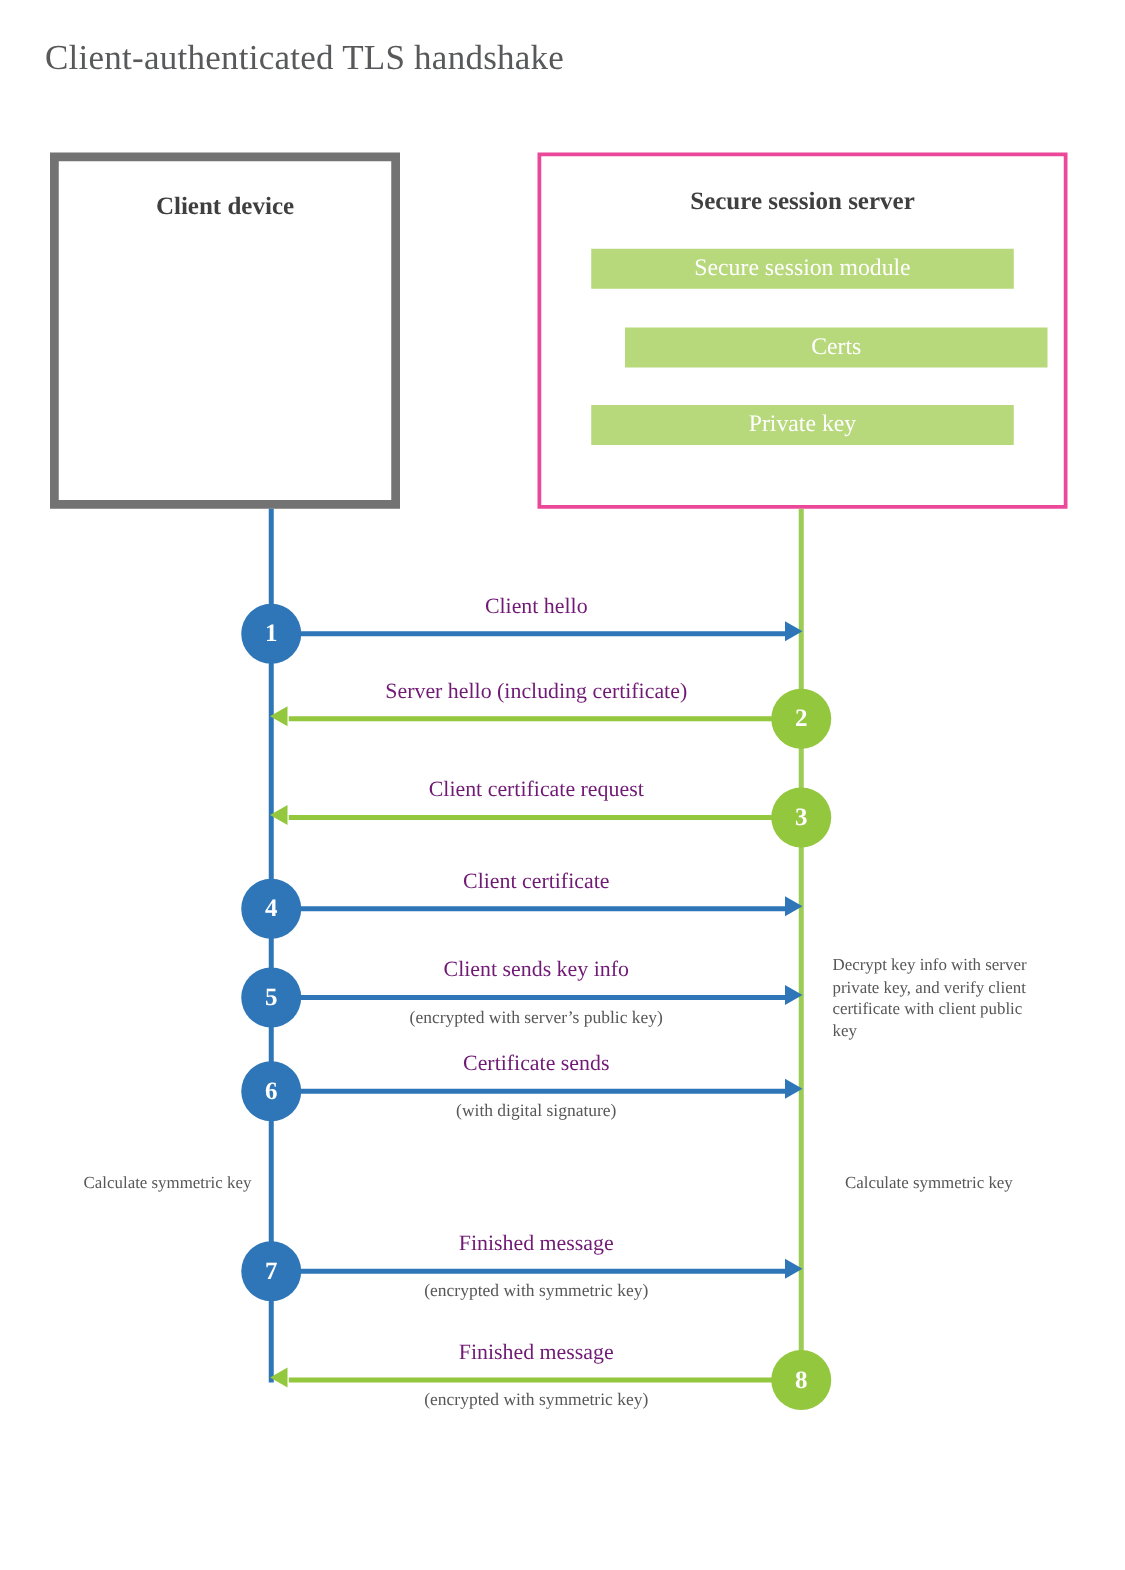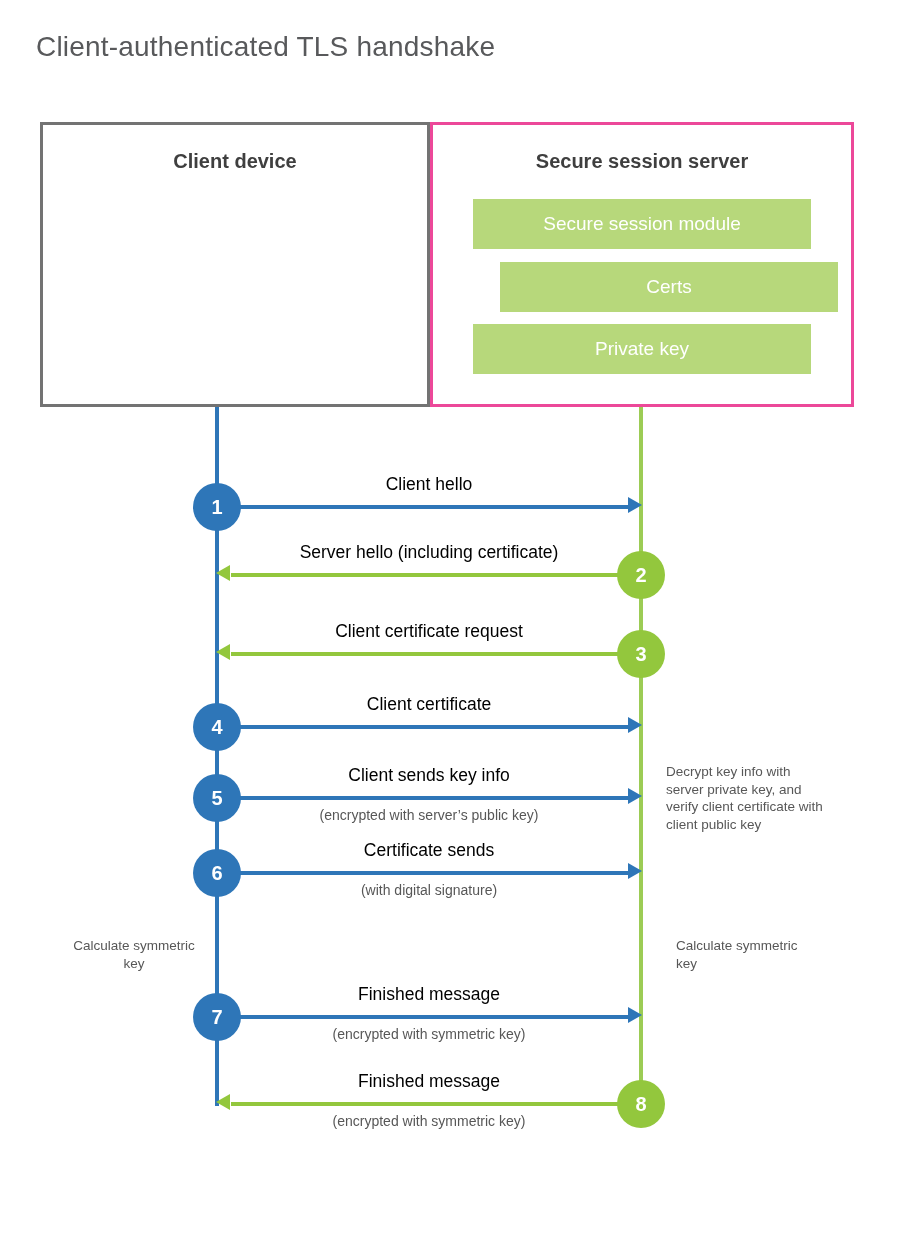--- a/index.html
+++ b/index.html
@@ -1,41 +1,41 @@
 <!DOCTYPE html>
 <html><head>
 <meta charset="utf-8">
 <style>
   html,body { margin:0; padding:0; background:#ffffff; }
   #canvas {
     position:relative; width:900px; height:1256px; background:#ffffff;
-    font-family:Liberation Sans, sans-serif; overflow:hidden;
+    font-family:Liberation Serif, serif; overflow:hidden;
   }
   .page-title {
     position:absolute; left:36px; top:31px;
     font-size:28px; font-weight:300; color:#58595b; letter-spacing:0.2px;
   }
   
   .entity-box { position:absolute; top:122px; height:285px; background:#fff; box-sizing:border-box; }
-  .client-box { left:40px;  width:390px; border:3px solid #737373; }
+  .client-box { left:40px;  width:280px; border:7px solid #737373; }
   .server-box { left:430px; width:424px; border:3px solid #ec4899; }
   .entity-title {
     position:absolute; left:0; top:25px; width:100%; text-align:center;
     font-size:20px; font-weight:bold; color:#3f3f3f;
   }
   .app-box {
     position:absolute; left:35px; top:74px; width:277px; height:177px;
     background:#5b9bd5; border:1px dashed #d9e6f4; box-sizing:border-box;
     display:flex; align-items:center; justify-content:center;
   }
   .app-box .app-label {
     width:170px; text-align:center; color:#ffffff; font-size:19px; line-height:1.5;
   }
   .server-bar {
-    position:absolute; left:40px; width:338px; height:50px; background:#b7d87b;
+    position:absolute; left:40px; width:338px; height:32px; background:#b7d87b;
     display:flex; align-items:center; justify-content:center;
     color:#ffffff; font-size:19px;
   }
   .bar-1 { top:74px; } .bar-2 { top:137px;margin-left:27px; } .bar-3 { top:199px; }
   
   .vline { position:absolute; top:407px; width:4px; height:699px; }
   .vline.blue  { left:215px; background:#2e76b8; }
   .vline.green { left:639px; background:#9ccc55; }
   
   .step { position:absolute; left:0; top:var(--y); width:900px; height:0; }
@@ -52,21 +52,21 @@
   .step.right .line { left:219px; width:410px; }
   .step.left  .line { left:231px; width:410px; }
   .head { position:absolute; top:-10px; width:0; height:0;
           border-top:8px solid transparent; border-bottom:8px solid transparent; }
   .step.right .head { left:628px; }
   .step.left  .head { left:216px; }
   .step.blue.right  .head { border-left:14px solid #2e76b8; }
   .step.green.left  .head { border-right:14px solid #93c73d; }
   .msg-label {
     position:absolute; left:229px; width:400px; top:-33px; text-align:center;
-    font-size:17.5px; color:#000000;
+    font-size:17.5px; color:#701a75;
   }
   .msg-sub {
     position:absolute; left:229px; width:400px; top:9px; text-align:center;
     font-size:14px; color:#575757;
   }
   
   .note { font-size:13.5px; color:#575757; line-height:1.3; }
   .note-decrypt   { position:absolute; left:666px; top:763px; width:162px; text-align:left; }
   .note-calc-left { position:absolute; left:64px;  top:937px; width:140px; text-align:center; }
   .note-calc-right{ position:absolute; left:676px; top:937px; width:140px; text-align:left; }

